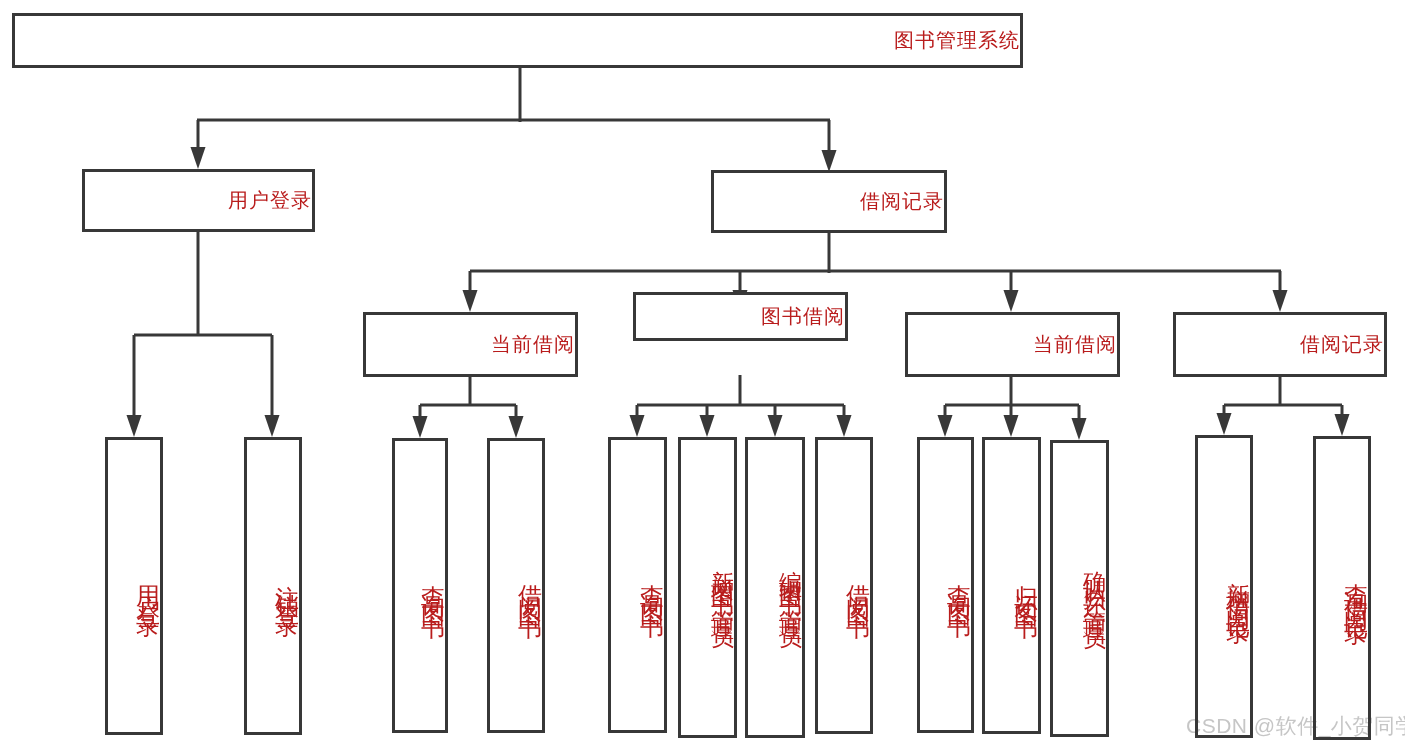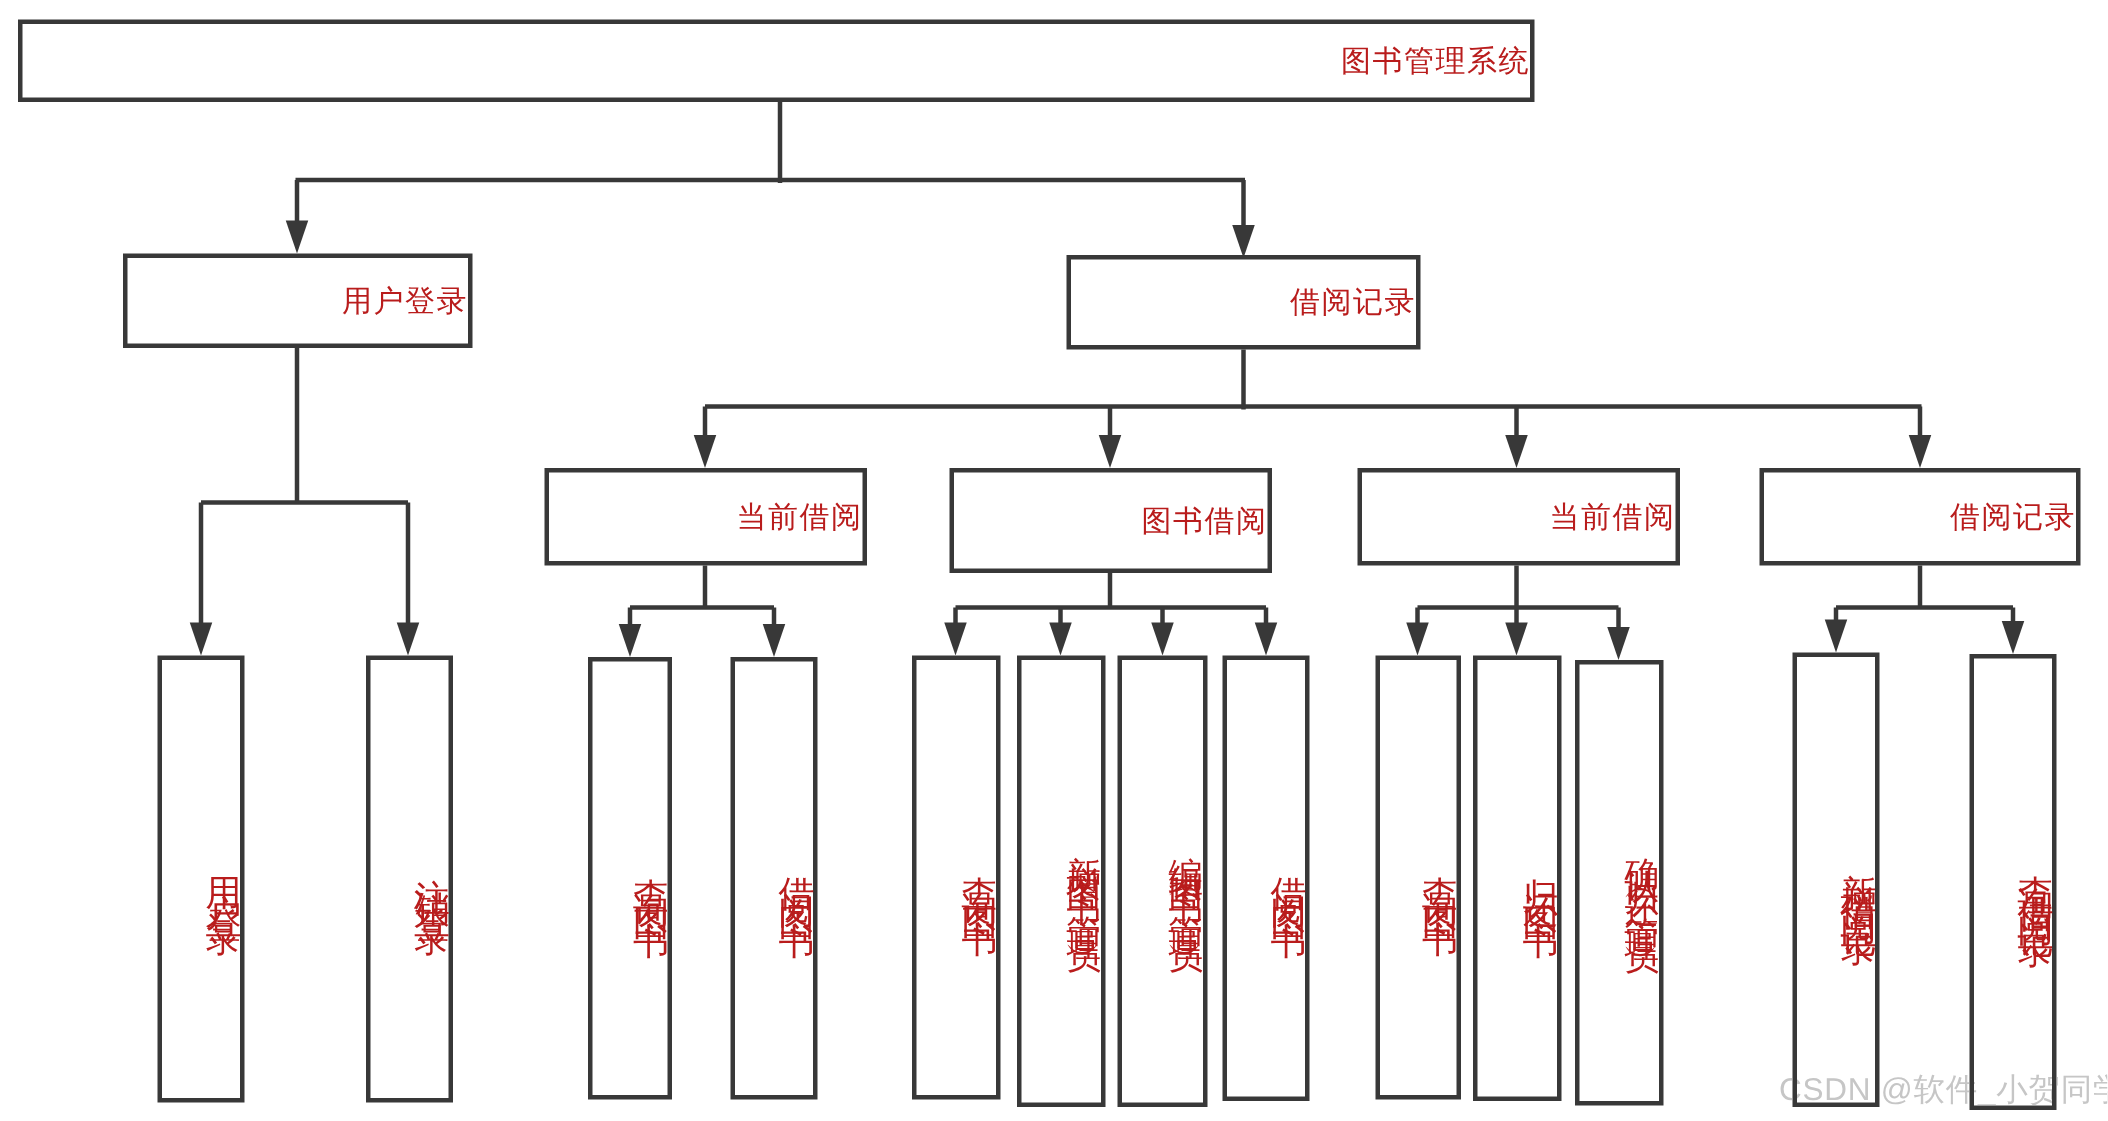--- a/index.html
+++ b/index.html
@@ -94,21 +94,21 @@
   <div class="box hbox" style="left:82px;top:169px;width:233px;height:63px">
     <span>用户登录</span>
   </div>
   <div class="box hbox" style="left:711px;top:170px;width:236px;height:63px">
     <span>借阅记录</span>
   </div>
 
   <div class="box hbox" style="left:363px;top:312px;width:215px;height:65px">
     <span>当前借阅</span>
   </div>
-  <div class="box hbox" style="left:633px;top:312px;width:215px;height:70px">
+  <div class="box hbox" style="left:633px;top:292px;width:215px;height:49px">
     <span>图书借阅</span>
   </div>
   <div class="box hbox" style="left:905px;top:312px;width:215px;height:65px">
     <span>当前借阅</span>
   </div>
   <div class="box hbox" style="left:1173px;top:312px;width:214px;height:65px">
     <span>借阅记录</span>
   </div>
 
   <div class="box vbox" style="left:105px;top:437px;width:58px;height:298px">

